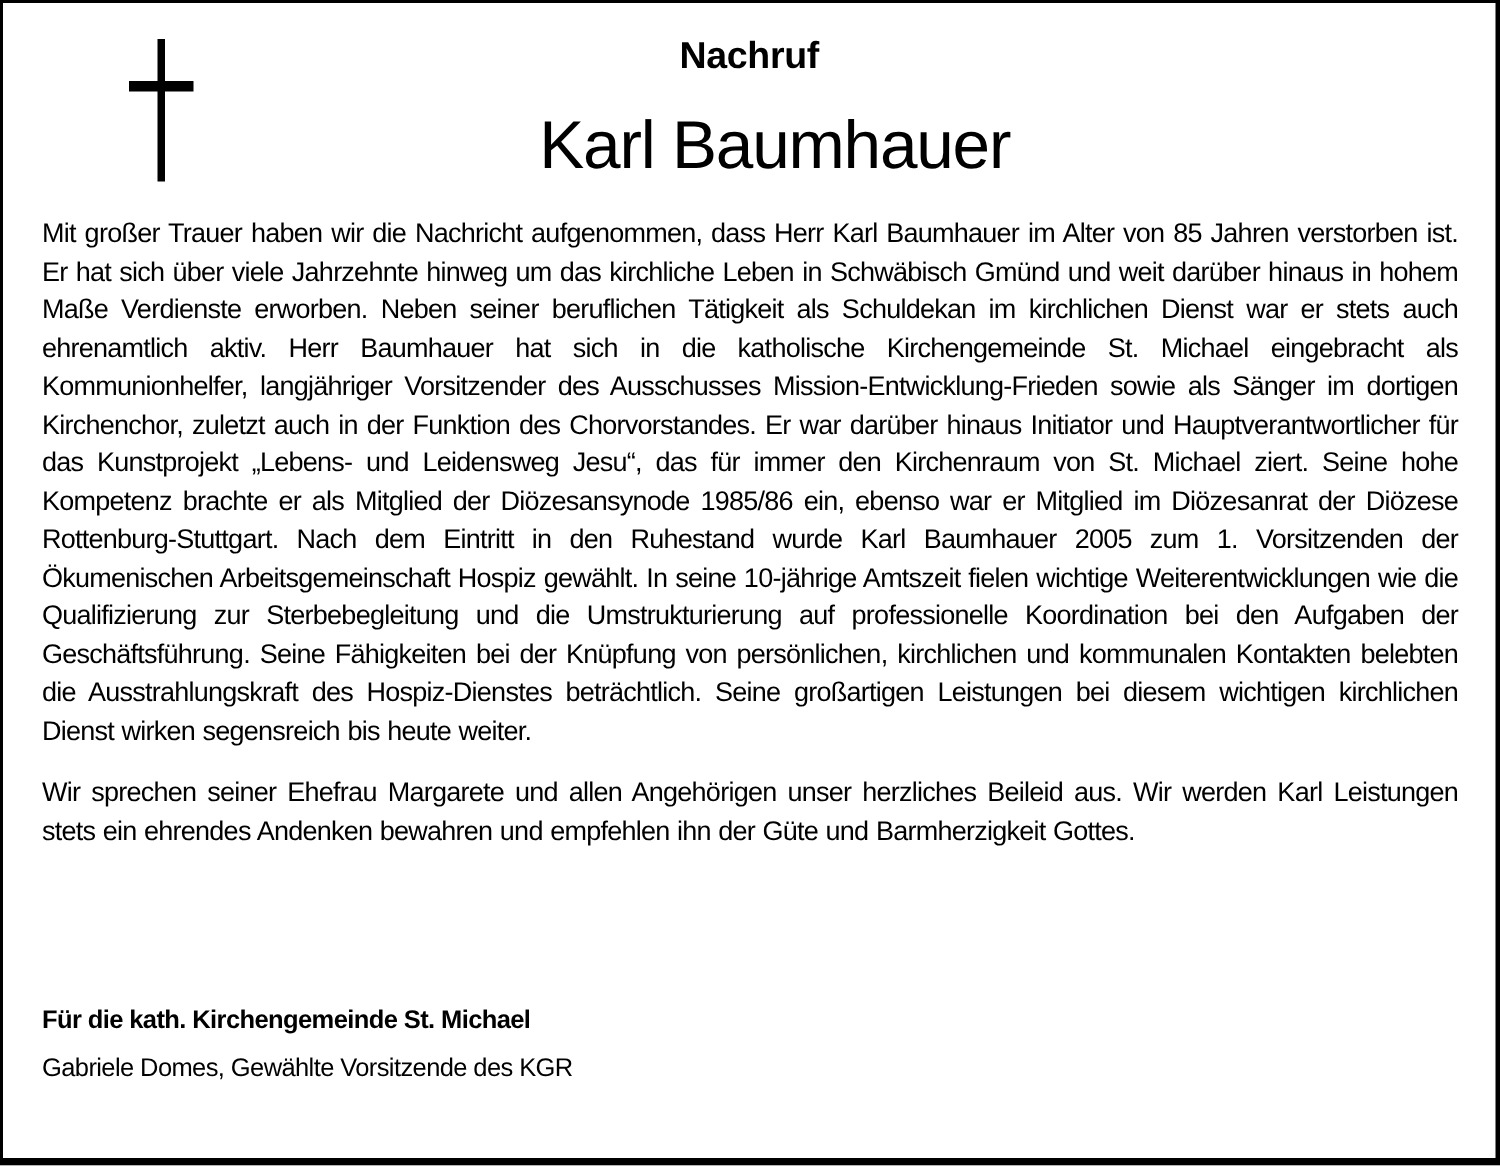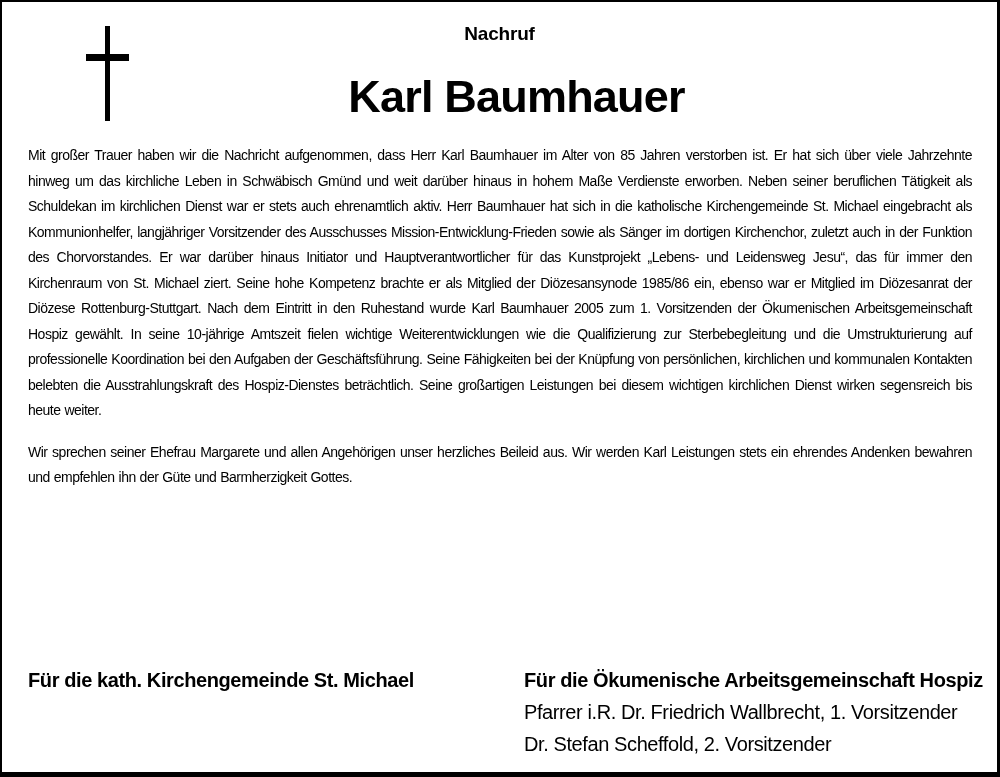--- a/index.html
+++ b/index.html
@@ -22,34 +22,34 @@
     overflow: hidden;
   }
 
   
   .kicker {
     position: absolute;
     top: 21px;
     left: 0;
     right: 0;
     text-align: center;
-    font-size: 19px;
+    font-size: 25px;
     font-weight: bold;
     letter-spacing: -0.2px;
   }
   .title {
     position: absolute;
     top: 73px;
     left: 0;
     right: 0;
     margin: 0;
     text-align: center;
     font-size: 45px;
     line-height: 44px;
-    font-weight: bold;
+    font-weight: normal;
     letter-spacing: -0.8px;
     padding-left: 34px;
   }
 
   
   .cross {
     position: absolute;
     left: 84px;
     top: 24px;
     width: 43px;
@@ -75,38 +75,38 @@
   
   .paragraphs {
     position: absolute;
     top: 141px;
     left: 26px;
     width: 944px;
   }
   .paragraphs p {
     margin: 0;
     text-align: justify;
-    font-size: 14px;
+    font-size: 18px;
     line-height: 25.5px;
     letter-spacing: -0.5px;
     word-spacing: 0.5px;
   }
   .paragraphs p + p {
     margin-top: 16px;
   }
 
   
   .signatures {
     position: absolute;
     top: 662px;
     left: 26px;
     width: 946px;
     display: grid;
     grid-template-columns: 496px 1fr;
-    font-size: 20px;
+    font-size: 17px;
     letter-spacing: -0.4px;
   }
   .sig-col > div {
     line-height: 32px;
     white-space: nowrap;
   }
   .sig-heading {
     font-weight: bold;
   }
 </style>
@@ -125,21 +125,17 @@
   <h1 class="title">Karl Baumhauer</h1>
 
   <div class="paragraphs">
     <p>Mit großer Trauer haben wir die Nachricht aufgenommen, dass Herr Karl Baumhauer im Alter von 85 Jahren verstorben ist. Er hat sich über viele Jahrzehnte hinweg um das kirchliche Leben in Schwäbisch Gmünd und weit darüber hinaus in hohem Maße Verdienste erworben. Neben seiner beruflichen Tätigkeit als Schuldekan im kirchlichen Dienst war er stets auch ehrenamtlich aktiv. Herr Baumhauer hat sich in die katholische Kirchengemeinde St. Michael eingebracht als Kommunionhelfer, langjähriger Vorsitzender des Ausschusses Mission-Entwicklung-Frieden sowie als Sänger im dortigen Kirchenchor, zuletzt auch in der Funktion des Chorvorstandes. Er war darüber hinaus Initiator und Hauptverantwortlicher für das Kunstprojekt „Lebens- und Leidensweg Jesu“, das für immer den Kirchenraum von St. Michael ziert. Seine hohe Kompetenz brachte er als Mitglied der Diözesansynode 1985/86 ein, ebenso war er Mitglied im Diözesanrat der Diözese Rottenburg-Stuttgart. Nach dem Eintritt in den Ruhestand wurde Karl Baumhauer 2005 zum 1. Vorsitzenden der Ökumenischen Arbeitsgemeinschaft Hospiz gewählt. In seine 10-jährige Amtszeit fielen wichtige Weiterentwicklungen wie die Qualifizierung zur Sterbebegleitung und die Umstrukturierung auf professionelle Koordination bei den Aufgaben der Geschäftsführung. Seine Fähigkeiten bei der Knüpfung von persönlichen, kirchlichen und kommunalen Kontakten belebten die Ausstrahlungskraft des Hospiz-Dienstes beträchtlich. Seine großartigen Leistungen bei diesem wichtigen kirchlichen Dienst wirken segensreich bis heute weiter.</p>
     <p>Wir sprechen seiner Ehefrau Margarete und allen Angehörigen unser herzliches Beileid aus. Wir werden Karl Leistungen stets ein ehrendes Andenken bewahren und empfehlen ihn der Güte und Barmherzigkeit Gottes.</p>
   </div>
 
   <div class="signatures">
     <div class="sig-col">
       <div class="sig-heading">Für die kath. Kirchengemeinde St. Michael</div>
-    </div>
-    <div class="sig-col">
-      <div class="sig-heading">Für die Ökumenische Arbeitsgemeinschaft Hospiz</div>
-      <div>Pfarrer i.R. Dr. Friedrich Wallbrecht, 1. Vorsitzender</div>
-      <div>Dr. Stefan Scheffold, 2. Vorsitzender</div>
+      <div>Gabriele Domes, Gewählte Vorsitzende des KGR</div>
     </div>
   </div>
 
 </div>
 
 </body></html>

